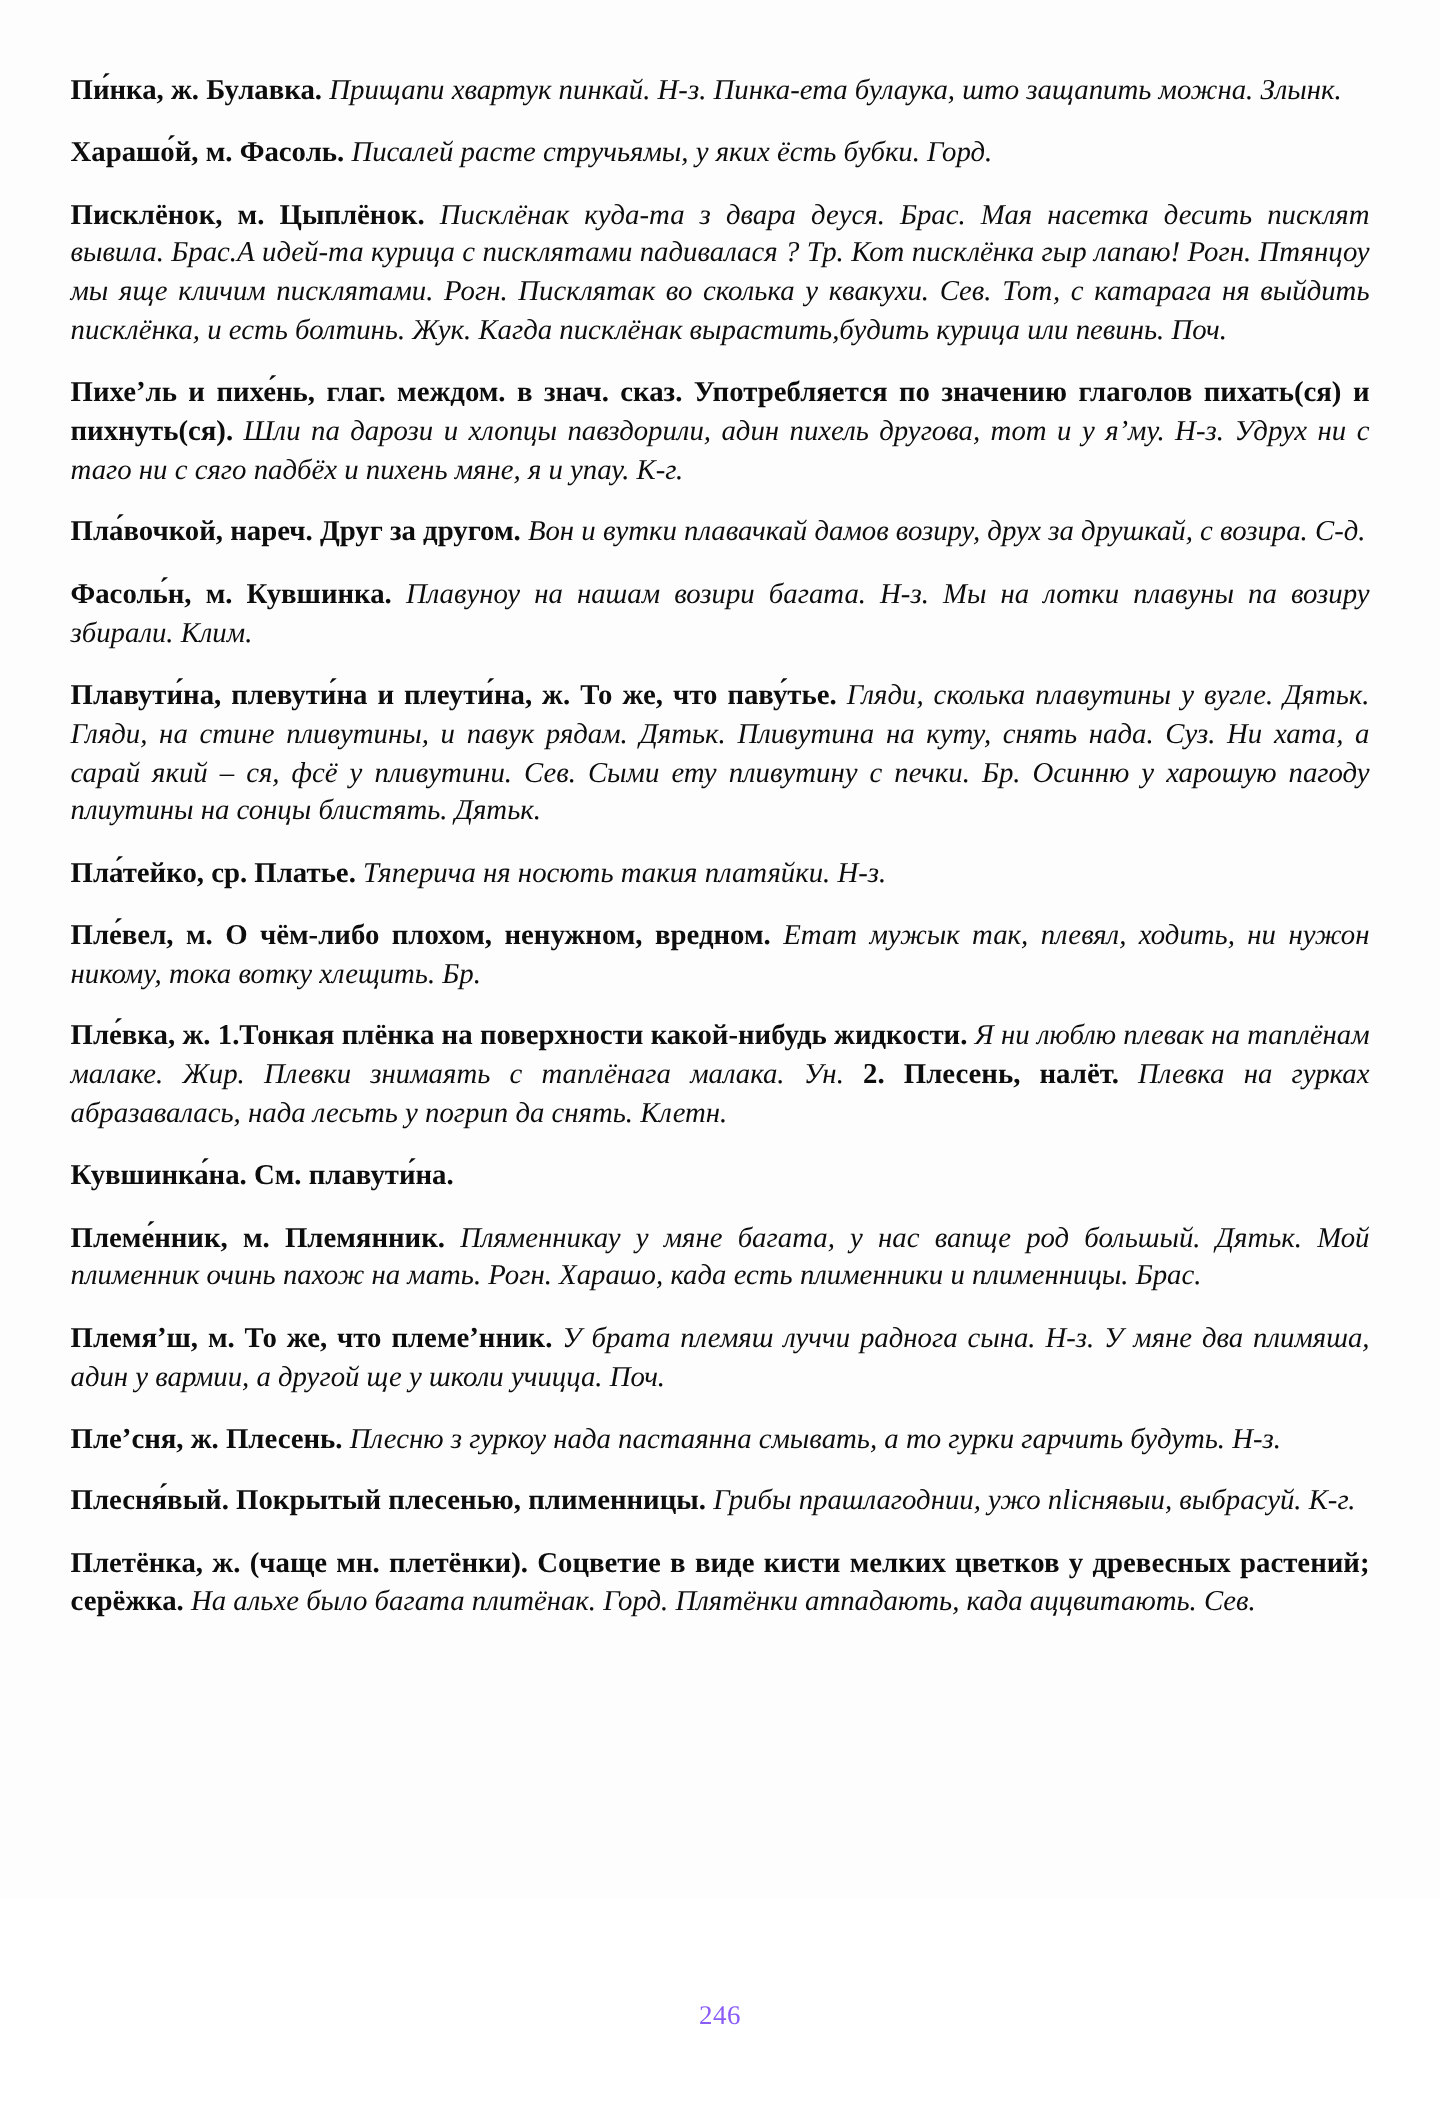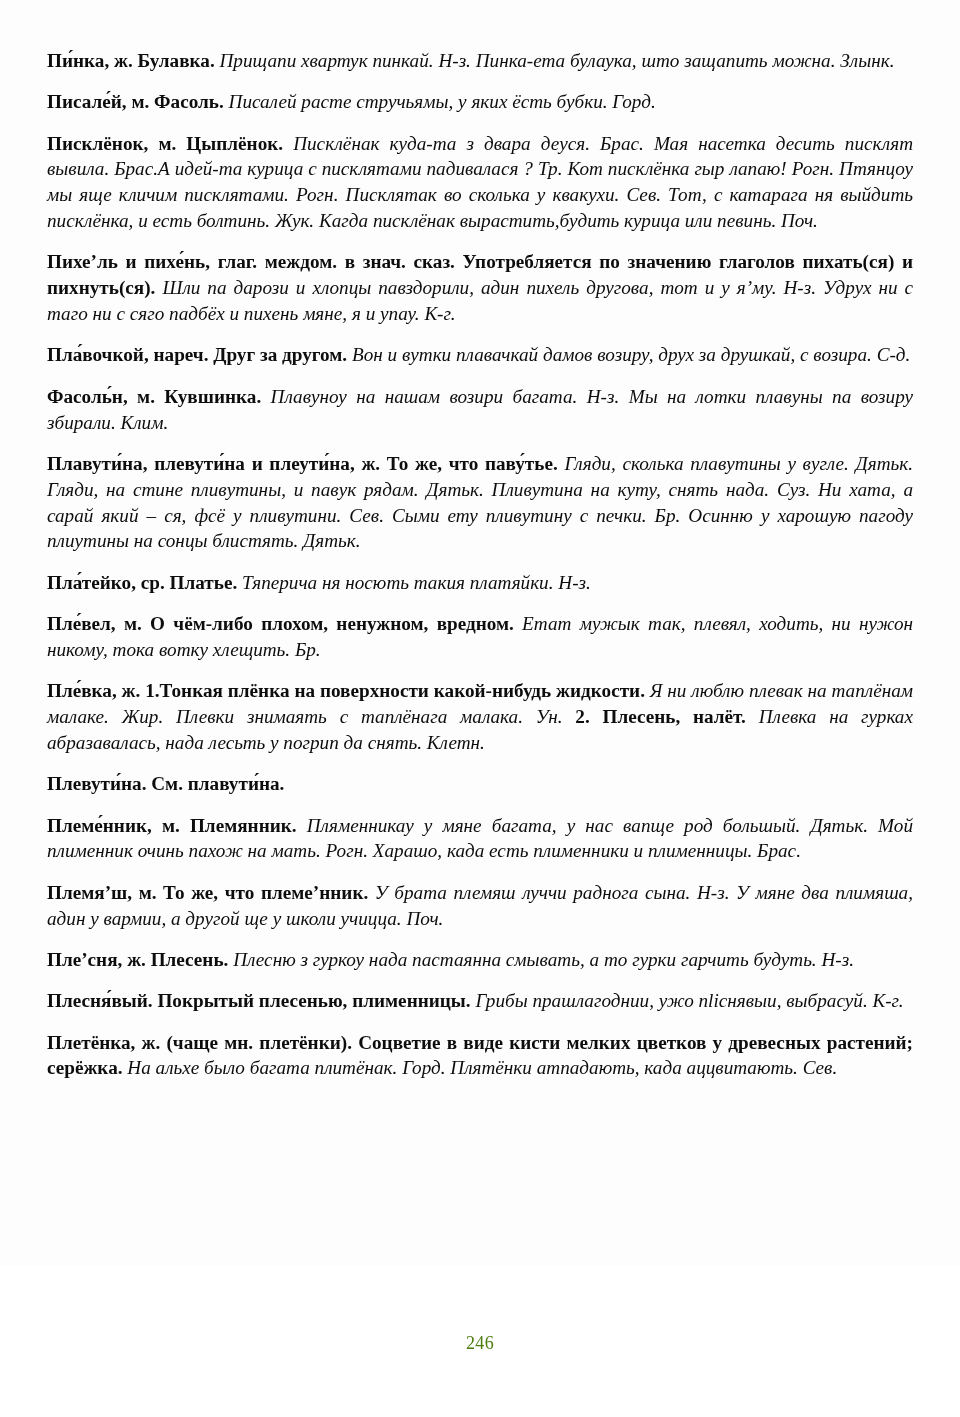--- a/index.html
+++ b/index.html
@@ -67,37 +67,37 @@
   .folio {
     position: absolute;
     left: 0;
     top: 1333px;
     width: 960px;
     text-align: center;
     font-size: 18px;
     font-style: normal;
     font-weight: normal;
     letter-spacing: 0.3px;
-    color: #4d7c0f;
+    color: #8b5cf6;
   }
 </style>
 </head>
 <body>
 
 <div class="page">
 
   <div class="page-body">
 
     <p class="entry">
       <span class="hw">Пи́нка, ж. Булавка.</span>
       <span class="ex">Прищапи хвартук пинкай. Н-з. Пинка-ета булаука, што защапить можна. Злынк.</span>
     </p>
 
     <p class="entry">
-      <span class="hw">Писале́й, м. Фасоль.</span>
+      <span class="hw">Харашо́й, м. Фасоль.</span>
       <span class="ex">Писалей расте стручьямы, у яких ёсть бубки. Горд.</span>
     </p>
 
     <p class="entry">
       <span class="hw">Писклёнок, м. Цыплёнок.</span>
       <span class="ex">Писклёнак куда-та з двара деуся. Брас. Мая насетка десить писклят вывила. Брас.А идей-та курица с писклятами падивалася ? Тр. Кот писклёнка гыр лапаю! Рогн. Птянцоу мы яще кличим писклятами. Рогн. Писклятак во сколька у квакухи. Сев. Тот, с катарага ня выйдить писклёнка, и есть болтинь. Жук. Кагда писклёнак вырастить,будить курица или певинь. Поч.</span>
     </p>
 
     <p class="entry">
       <span class="hw">Пихе’ль и пихе́нь, глаг. междом. в знач. сказ. Употребляется по значению глаголов пихать(ся) и пихнуть(ся).</span>
@@ -128,21 +128,21 @@
       <span class="hw">Пле́вел, м. О чём-либо плохом, ненужном, вредном.</span>
       <span class="ex">Етат мужык так, плевял, ходить, ни нужон никому, тока вотку хлещить. Бр.</span>
     </p>
 
     <p class="entry">
       <span class="hw">Пле́вка, ж. 1.Тонкая плёнка на поверхности какой-нибудь жидкости.</span>
       <span class="ex">Я ни люблю плевак на таплёнам малаке. Жир. Плевки знимаять с таплёнага малака. Ун. </span><span class="sense">2. Плесень, налёт.</span><span class="ex"> Плевка на гурках абразавалась, нада лесьть у погрип да снять. Клетн.</span>
     </p>
 
     <p class="entry">
-      <span class="hw">Плевути́на. См. плавути́на.</span>
+      <span class="hw">Кувшинка́на. См. плавути́на.</span>
       <span class="ex"></span>
     </p>
 
     <p class="entry">
       <span class="hw">Племе́нник, м. Племянник.</span>
       <span class="ex">Пляменникау у мяне багата, у нас вапще род большый. Дятьк. Мой плименник очинь пахож на мать. Рогн. Харашо, када есть плименники и плименницы. Брас.</span>
     </p>
 
     <p class="entry">
       <span class="hw">Племя’ш, м. То же, что племе’нник.</span>

